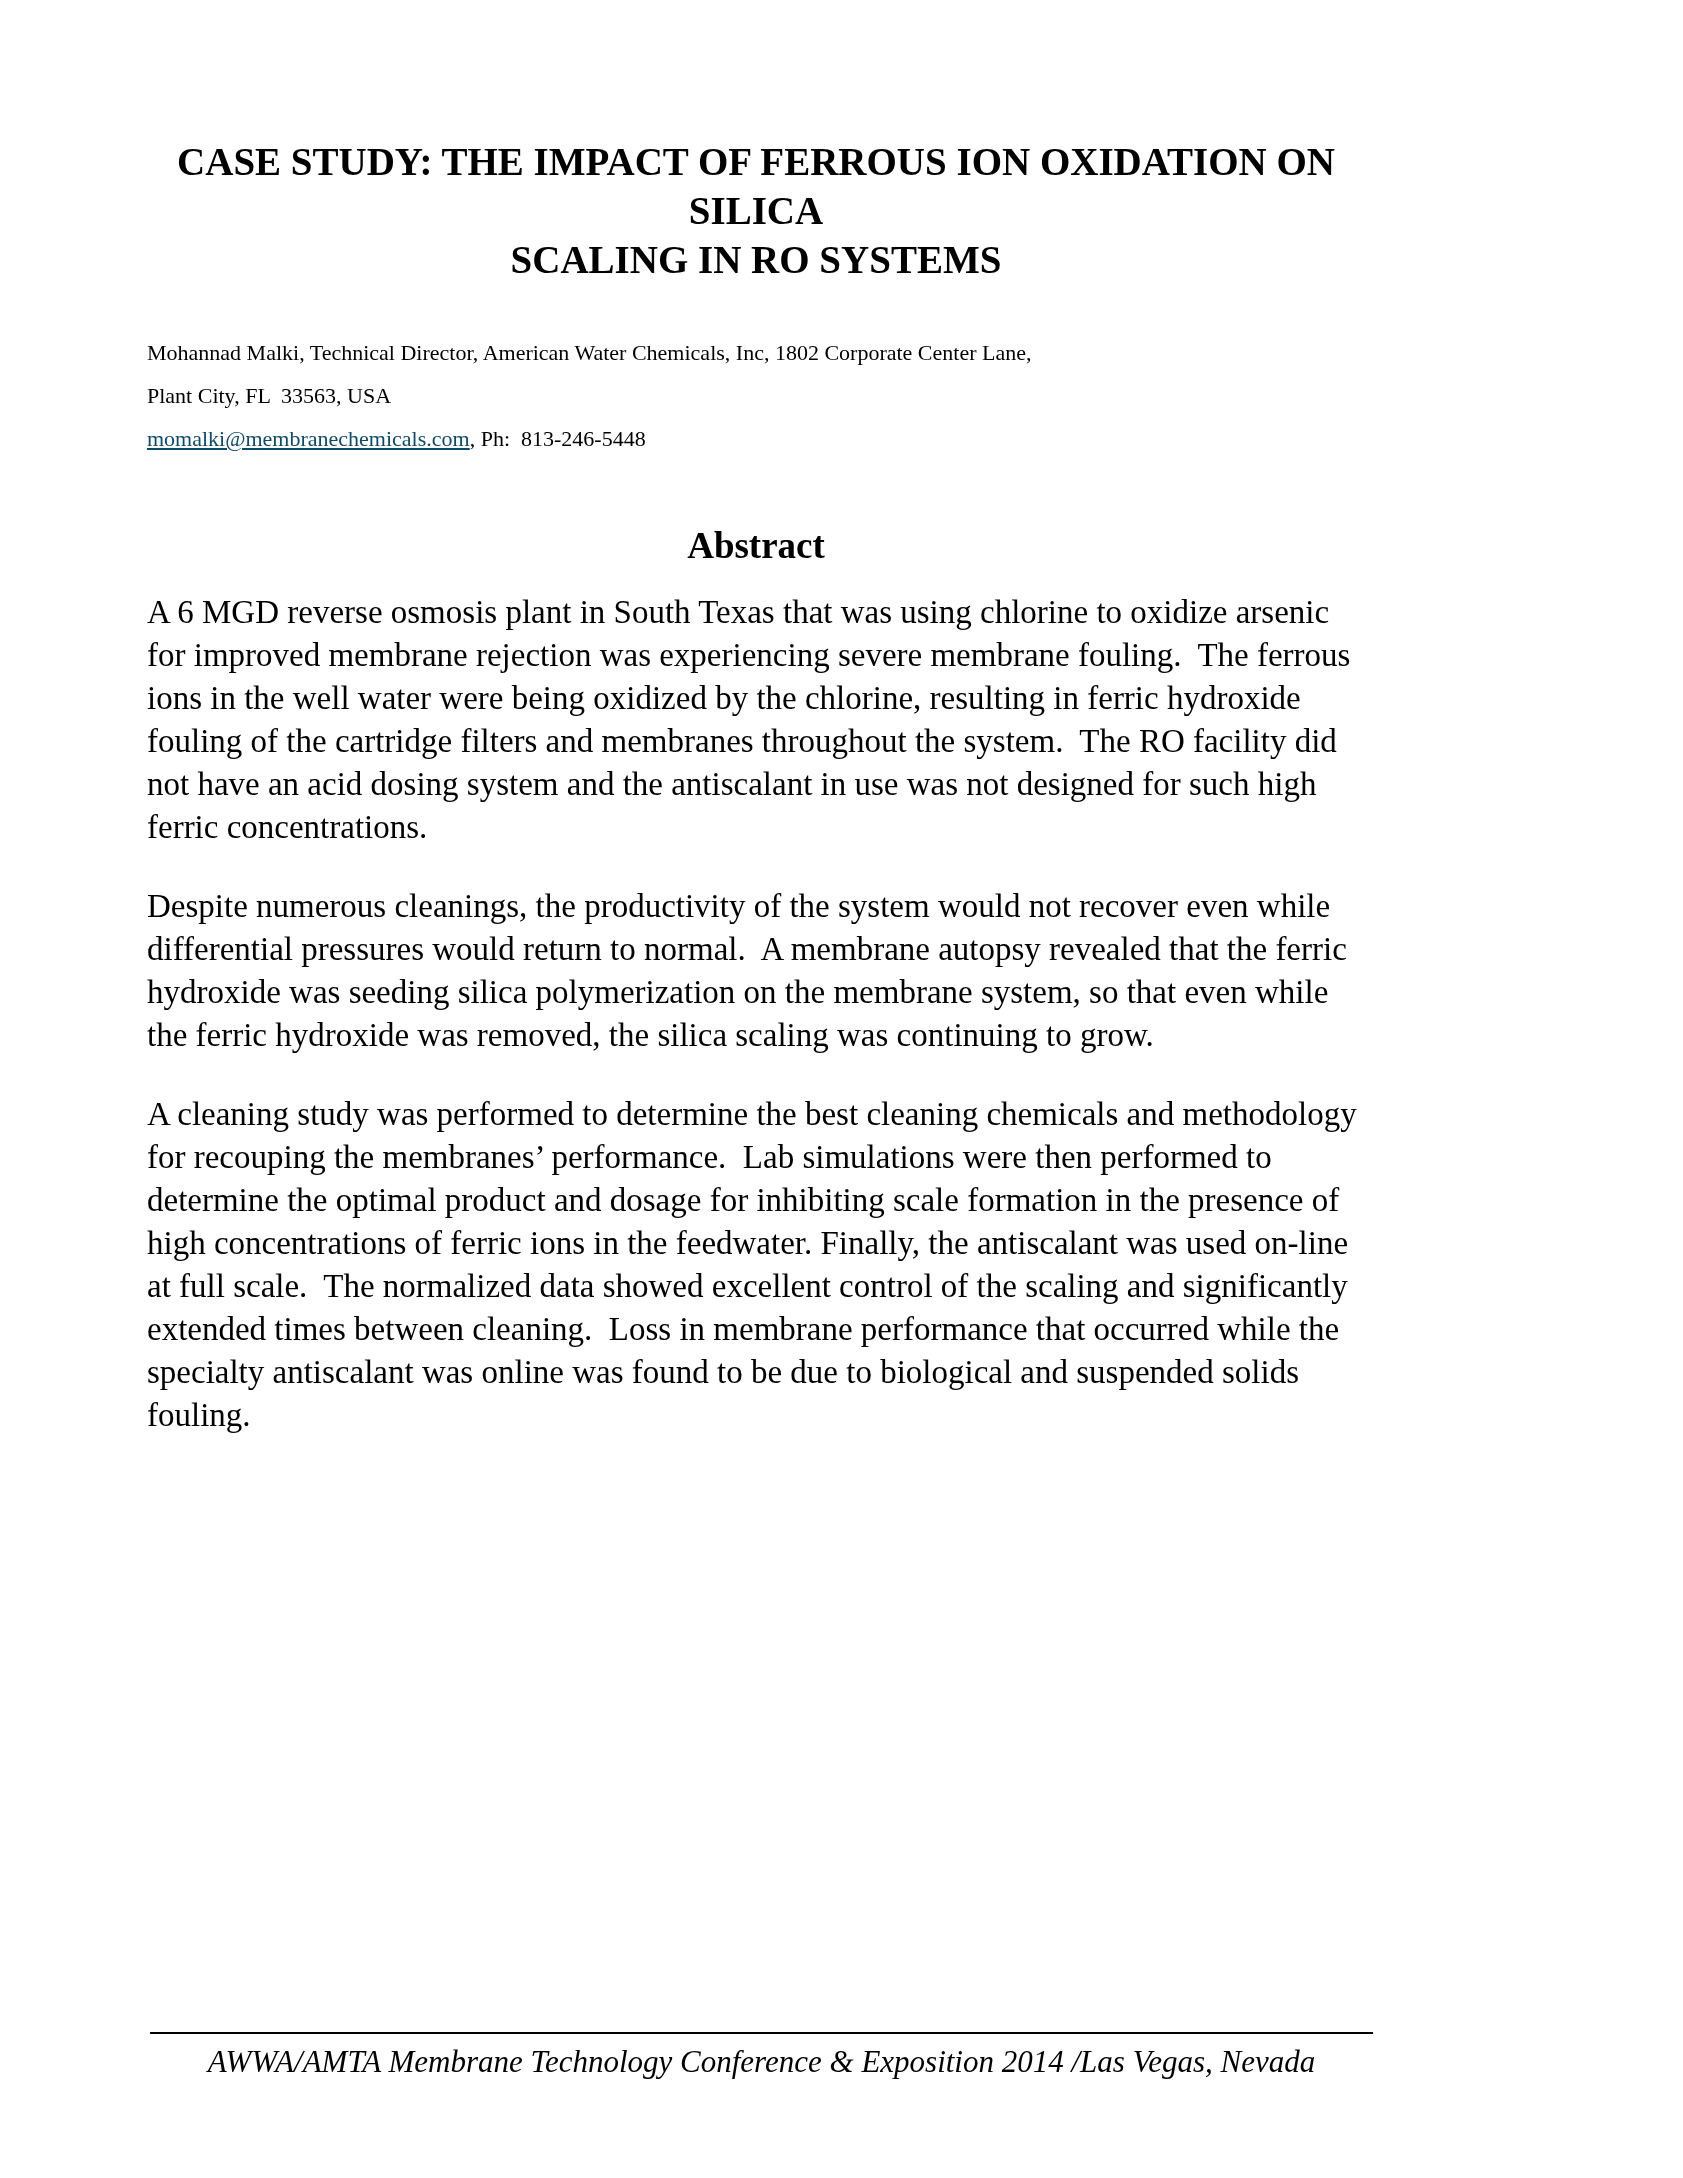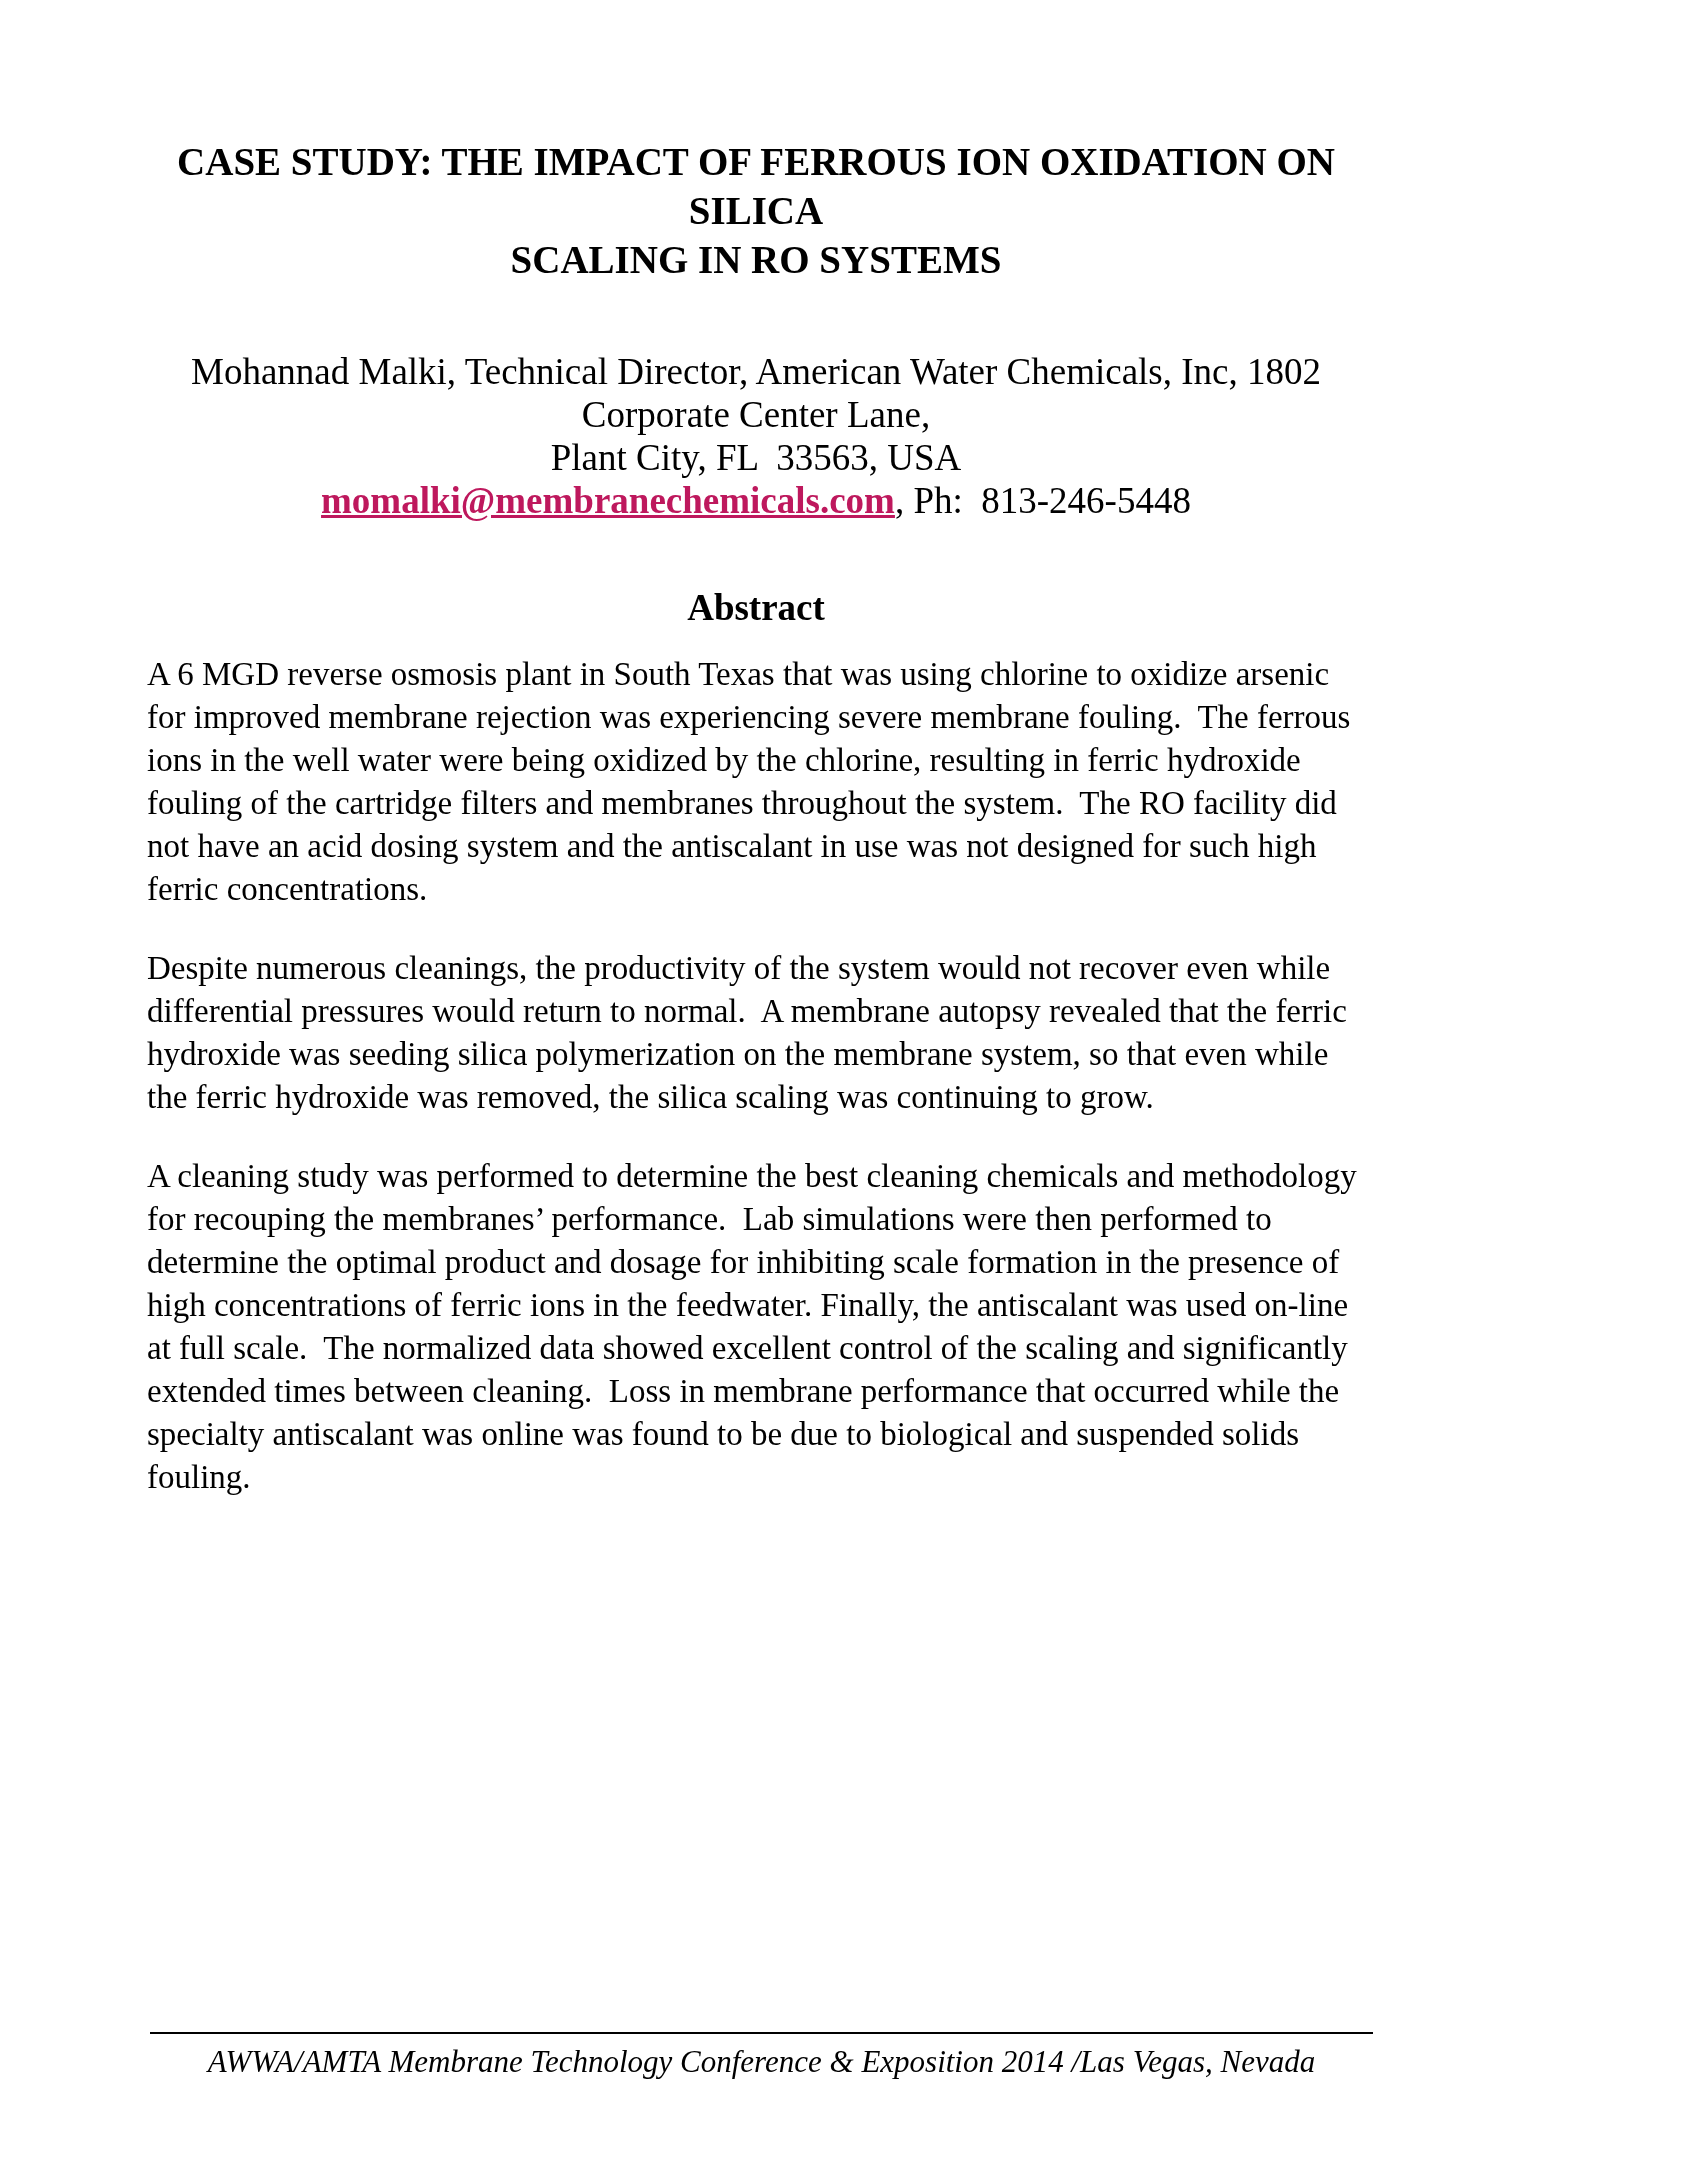--- a/index.html
+++ b/index.html
@@ -17,31 +17,29 @@
     padding: 137px 147px 0 147px;
   }
   .title-block {
     text-align: center;
     font-weight: bold;
     font-size: 39px;
     line-height: 49px;
   }
   .title-line { display: block; }
   .author-block {
-    margin-top: 66px;
-    text-align: center;
-    font-size: 37px;
+    margin-top: 47px;
+    font-size: 22px;
     line-height: 43px;
   }
   .author-line { display: block; white-space: pre-wrap; }
   .email-link {
-    color: #be185d;
+    color: #0c4a6e;
     text-decoration: underline;
     cursor: pointer;
-    font-weight: bold;
   }
   .abstract-heading {
     margin-top: 63px;
     text-align: center;
     font-weight: bold;
     font-size: 37px;
     line-height: 46px;
   }
   .body-text { margin-top: 22px; }
   .para {

